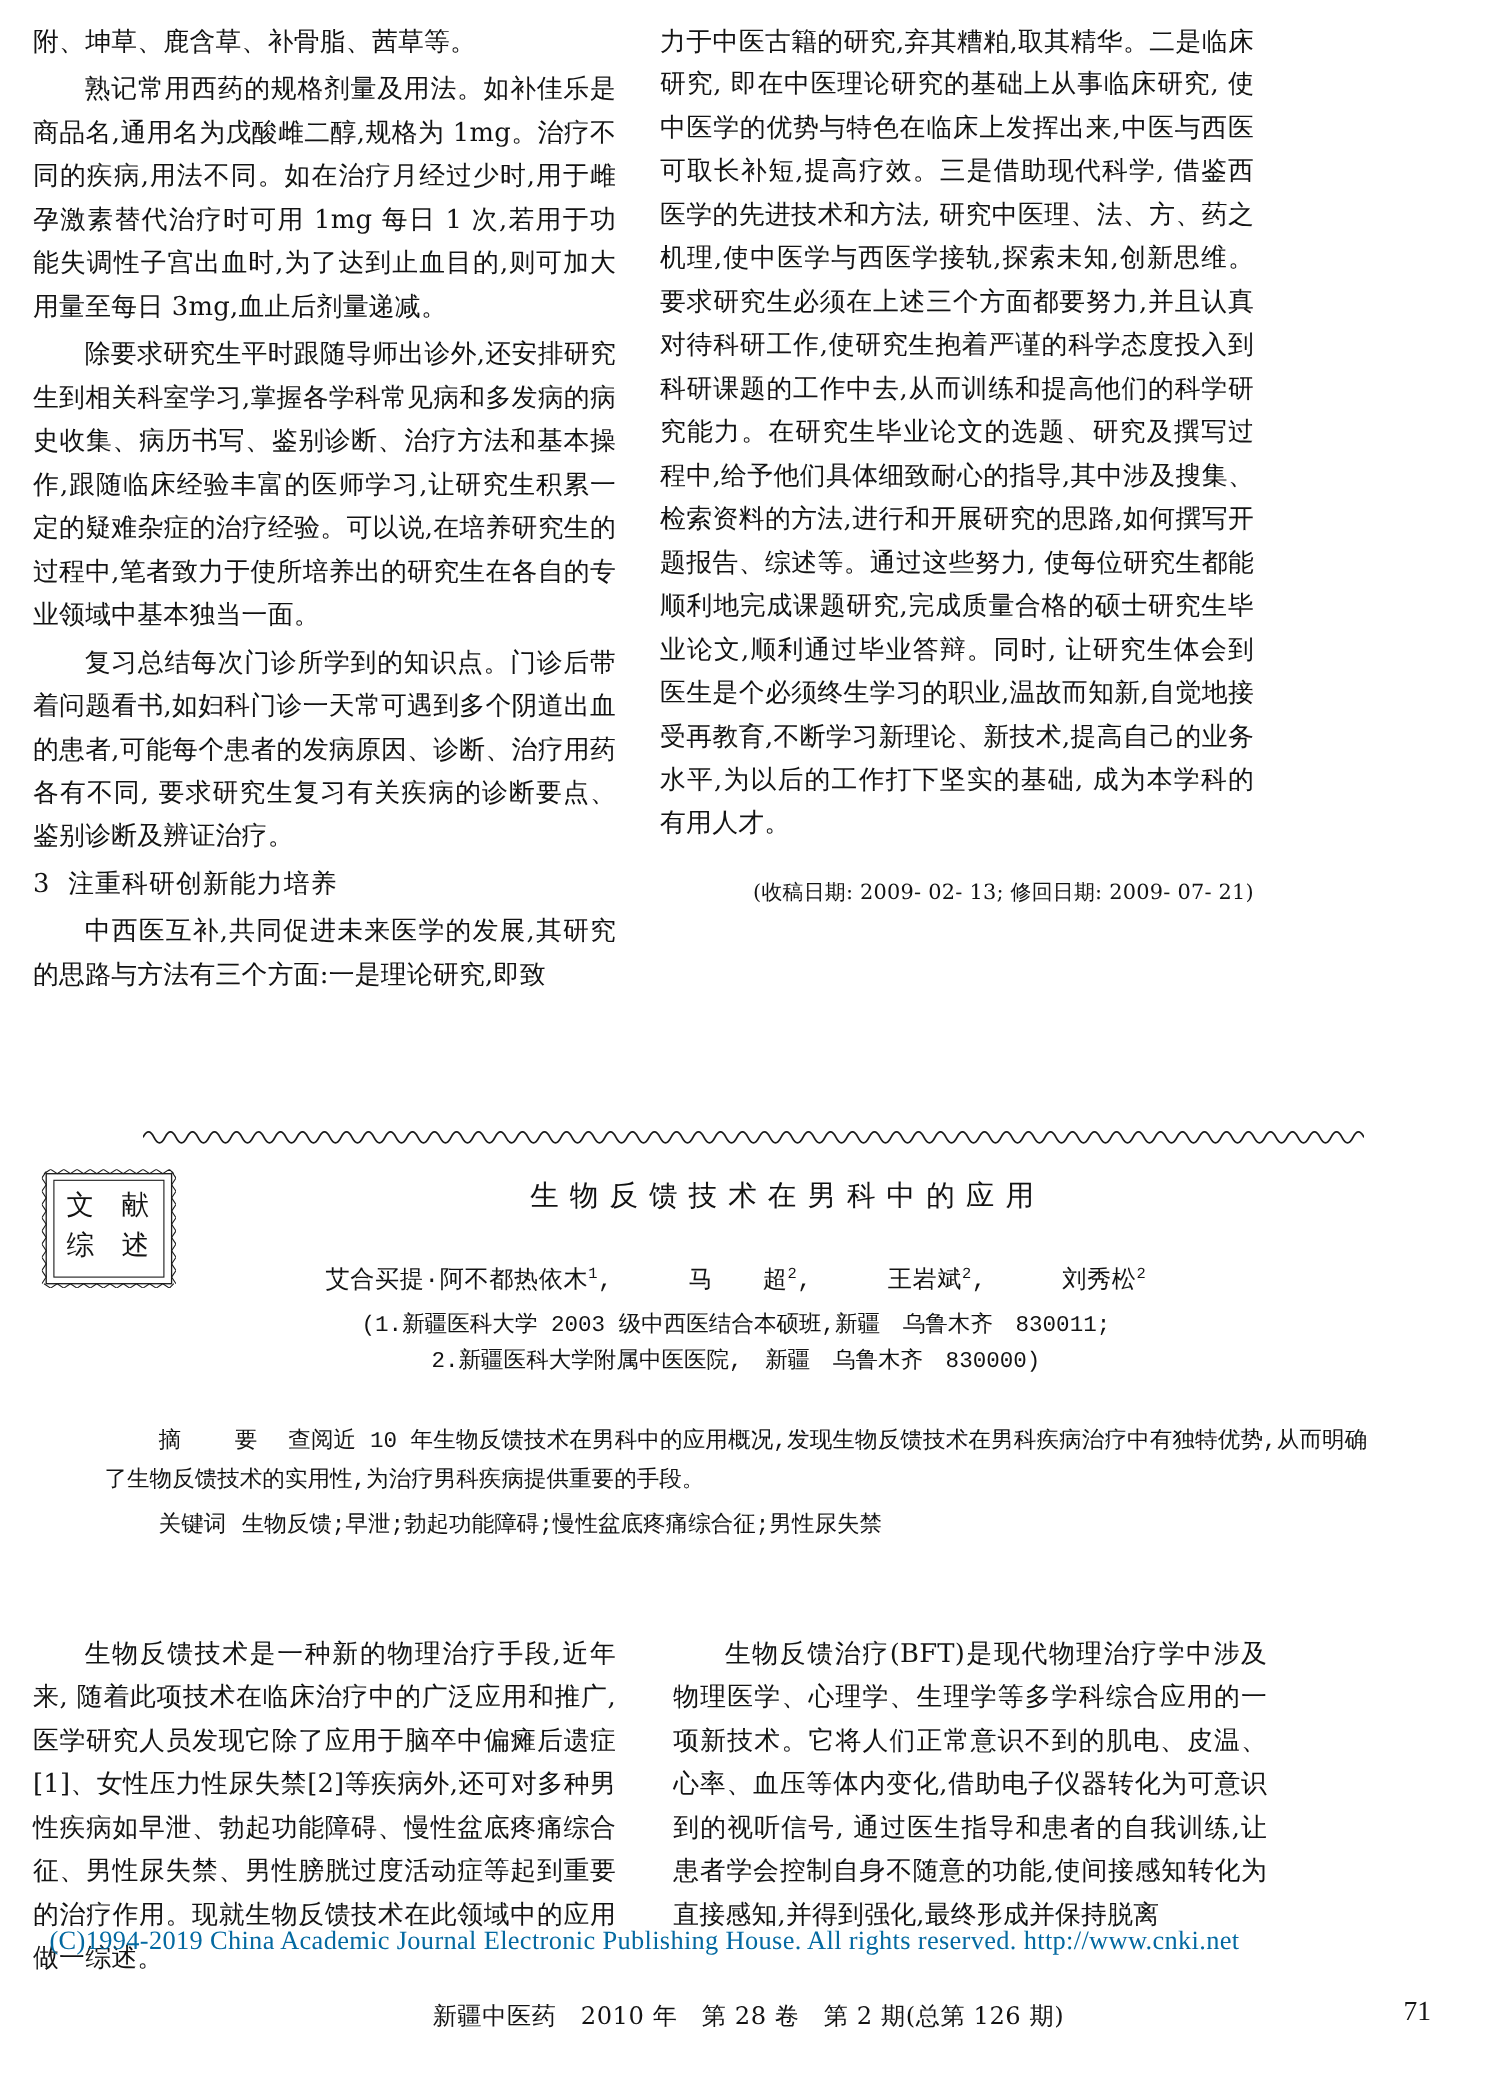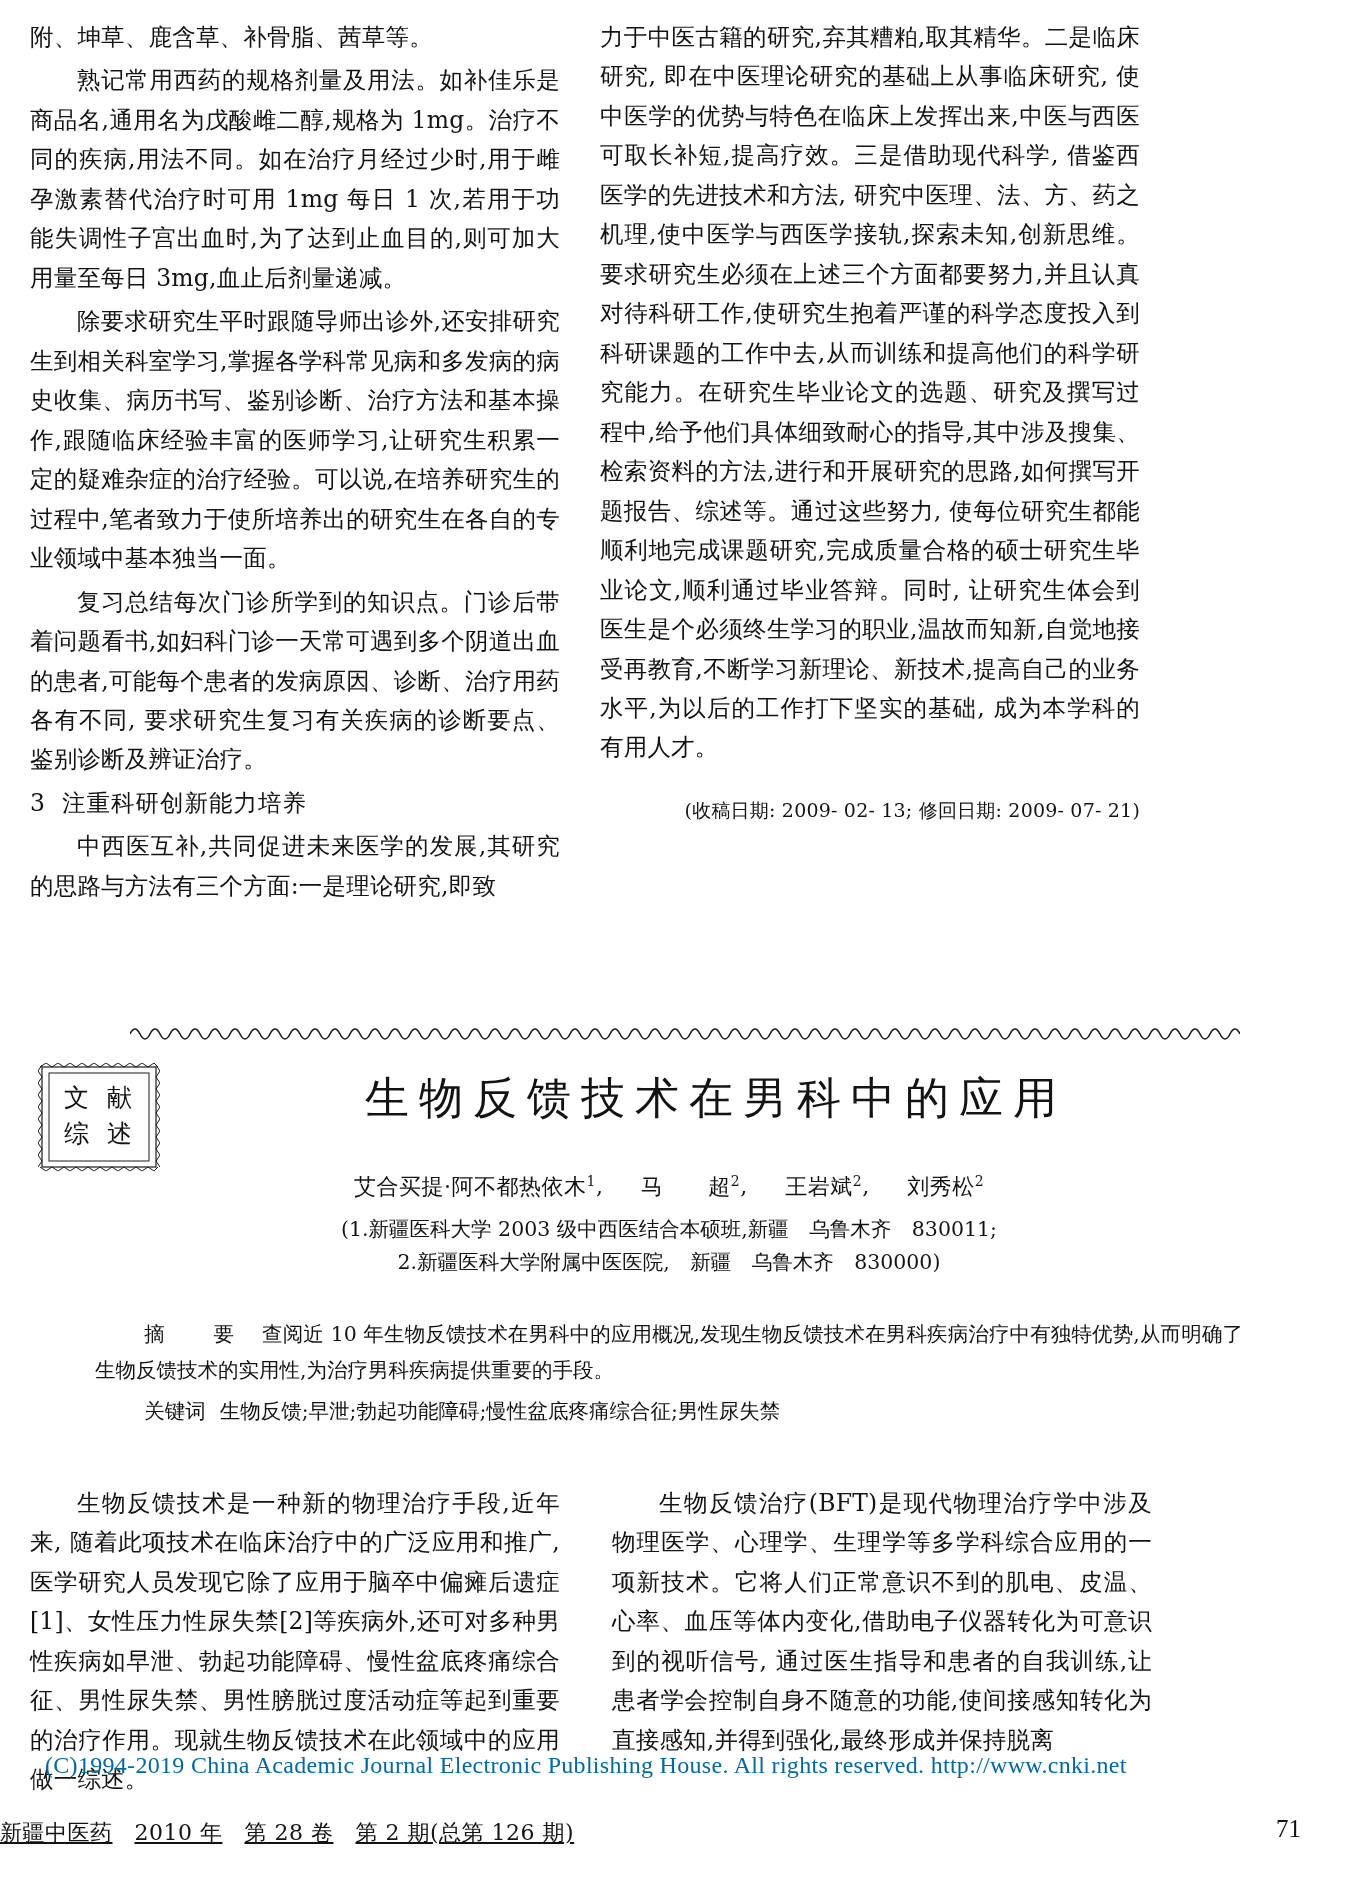--- a/index.html
+++ b/index.html
@@ -71,20 +71,21 @@
     width: 1110px;
     height: 18px;
   }
 
   
   .review {
     position: absolute;
     left: 0;
     top: 1045px;
     width: 1338px;
+    font-family: Liberation Mono, monospace;
   }
   .badge {
     position: absolute;
     left: 38px;
     top: 18px;
     width: 122px;
     height: 108px;
   }
   .badge .inner {
     position: absolute;
@@ -97,21 +98,21 @@
     font-size: 25px;
     letter-spacing: 5px;
     line-height: 1.45;
     text-indent: 5px;
   }
   .badge svg { position: absolute; left:0; top:0; }
 
   .review-title {
     margin: 24px 0 0 0;
     text-align: center;
-    font-size: 44px;
+    font-size: 26px;
     letter-spacing: 10px;
     text-indent: 10px;
     font-weight: normal;
     padding-left: 84px;
   }
   .authors {
     margin-top: 44px;
     text-align: center;
     font-size: 22px;
     letter-spacing: 0.5px;
@@ -155,23 +156,23 @@
     font-size: 24px;
     color: #0369a1;
     letter-spacing: 0.3px;
     white-space: nowrap;
   }
   .footer {
     position: absolute;
     left: 0;
     top: 1818px;
     width: 1361px;
+    text-align: center;
     font-size: 22px;
     letter-spacing: 0.5px;
-    text-decoration: underline;
   }
   .footer .sp { display: inline-block; width: 22px; }
   .page-num {
     position: absolute;
     right: 60px;
     top: 1815px;
     font-size: 25px;
     font-family: "Liberation Serif", serif;
   }
 </style>

